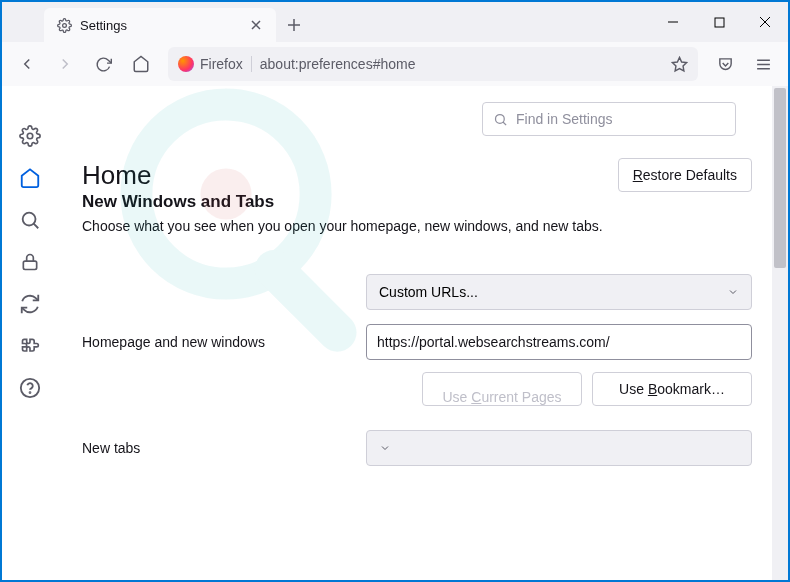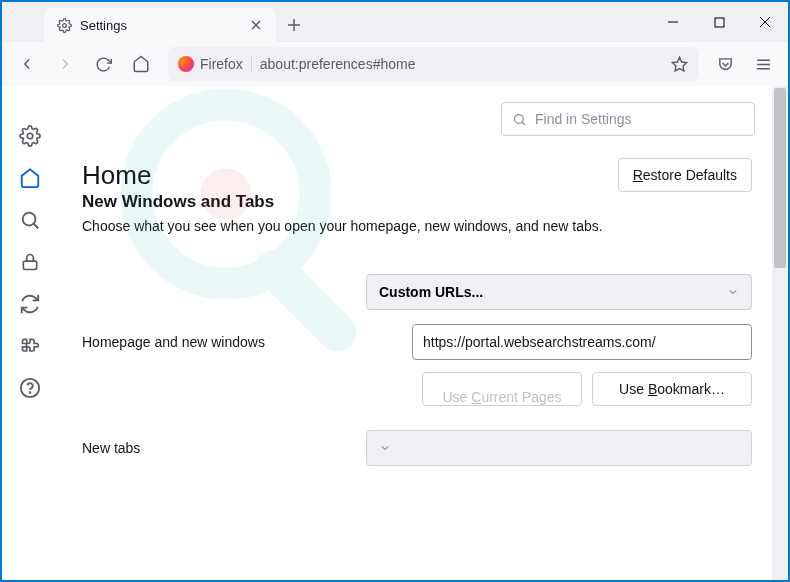--- a/index.html
+++ b/index.html
@@ -18,31 +18,31 @@
 .tbtn.dis { color: #bfbfc9; }
 .urlbar { flex: 1; height: 34px; background: #f0f0f4; border-radius: 6px; display: flex; align-items: center; gap: 8px; padding: 0 10px; margin: 0 6px; font-size: 14px; }
 .fxchip { display: flex; align-items: center; gap: 6px; color: #5b5b66; padding-right:8px; border-right:1px solid #cfcfd8;}
 .fxchip .ff { width:16px; height:16px; border-radius:50%; background: radial-gradient(circle at 30% 30%, #ff9500, #ff3366 60%, #9059ff); }
 .url { color: #5b5b66; flex:1; }
 .content { flex: 1; display: flex; background: #fff; position: relative; overflow: hidden; }
 .sidebar { width: 56px; display: flex; flex-direction: column; align-items: center; gap: 18px; padding-top: 38px; }
 .sic { width: 24px; height: 24px; display:flex; align-items:center; justify-content:center; color:#5b5b66; }
 .sic.active { color:#0060df; }
 .main { flex:1; padding: 24px 36px 0 24px; position:relative; overflow:hidden; }
-.search { position:absolute; right:33px; top:16px; width:254px; height:34px; border:1px solid #cfcfd8; border-radius:4px; display:flex; align-items:center; gap:8px; padding:0 10px; color:#5b5b66; font-size:14px; }
+.search { position:absolute; right:52px; top:16px; width:254px; height:34px; border:1px solid #cfcfd8; border-radius:4px; display:flex; align-items:center; gap:8px; padding:0 10px; color:#5b5b66; font-size:14px; }
 .h1row { display:flex; align-items:center; justify-content:space-between; margin-top:48px; }
 .h1 { font-size:26px; font-weight:400; color:#15141a; }
 .btn { height:34px; padding:0 14px; border:1px solid #cfcfd8; border-radius:4px; background:#fff; font-size:14px; color:#15141a; display:flex; align-items:center; }
 .btn.dis { color:#bfbfc9;align-items:flex-end; }
 .h2 { font-size:17px; font-weight:600; color:#15141a; }
 .desc { font-size:14px; color:#15141a; margin-top:6px; }
 .row { display:flex; align-items:center; margin-top:26px; gap:0; }
 .lbl { width:284px; font-size:14px; color:#15141a; }
-.sel { flex:1; height:36px; border:1px solid #cfcfd8; border-radius:4px; background:#f0f0f4; display:flex; align-items:center; justify-content:space-between; padding:0 12px; font-size:14px; font-weight:700; }
-.inp { flex:1; height:36px; border:1px solid #8f8f9d; border-radius:4px; padding:0 10px; font-size:14px; color:#15141a; display:flex; align-items:center; background:#fff;margin-left:46px;}
+.sel { flex:1; height:36px; border:1px solid #cfcfd8; border-radius:4px; background:#f0f0f4; display:flex; align-items:center; justify-content:space-between; padding:0 12px; font-size:14px; font-weight:400; }
+.inp { flex:1; height:36px; border:1px solid #8f8f9d; border-radius:4px; padding:0 10px; font-size:14px; color:#15141a; display:flex; align-items:center; background:#fff;}
 .row2 { display:flex; justify-content:flex-end; gap:10px; margin-top:12px; }
 .row2 .btn { min-width:160px; justify-content:center;}
 .scroll { position:absolute; right:0; top:0; bottom:0; width:16px; background:#f0f0f4; }
 .thumb { position:absolute; right:2px; top:2px; width:12px; height:180px; background:#c1c1c8; border-radius:2px; }
 .wm { position:absolute; left:40px; top:-20px; width:320px; height:320px; opacity:.08; pointer-events:none; }
 .wm2 { position:absolute; right:-20px; bottom:-120px; font-size:120px; font-weight:800; color:#000; opacity:.05; pointer-events:none; letter-spacing:-6px;}
 .u { text-decoration: underline; }
 svg { display:block; }
 </style>
 </head>

